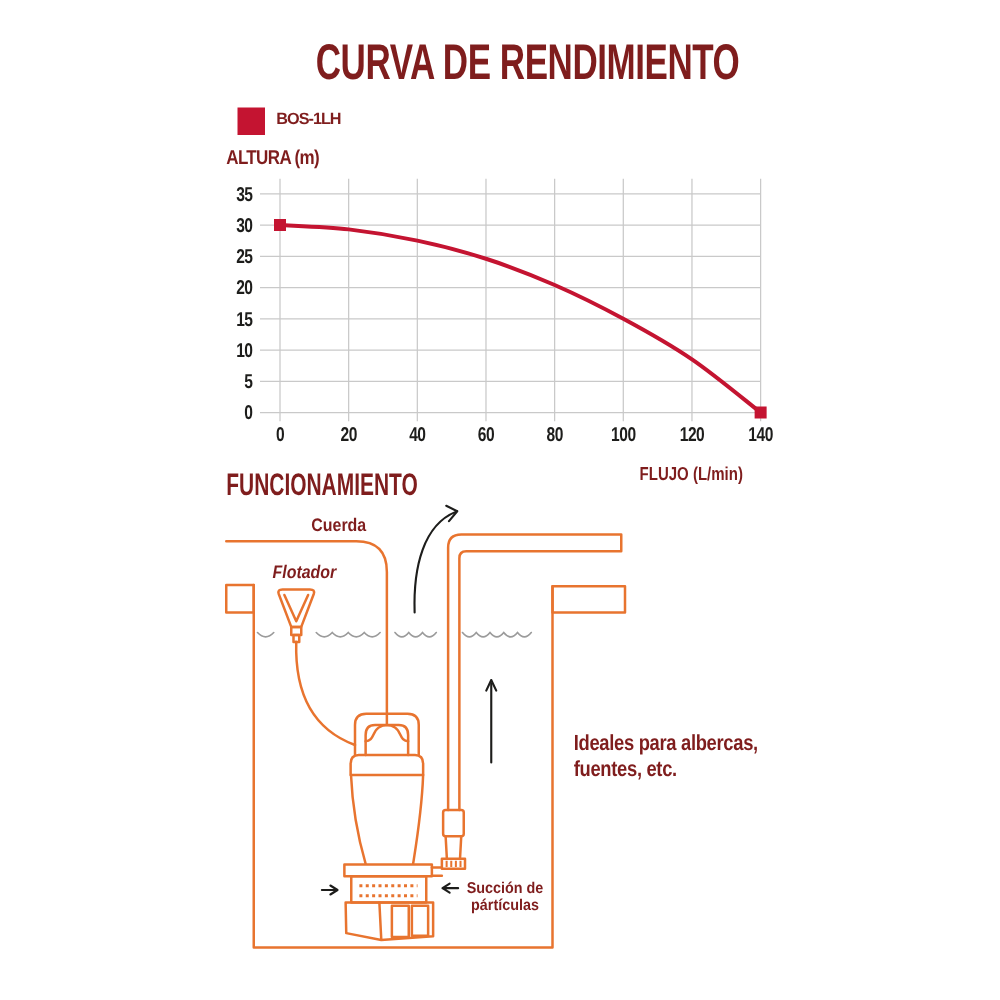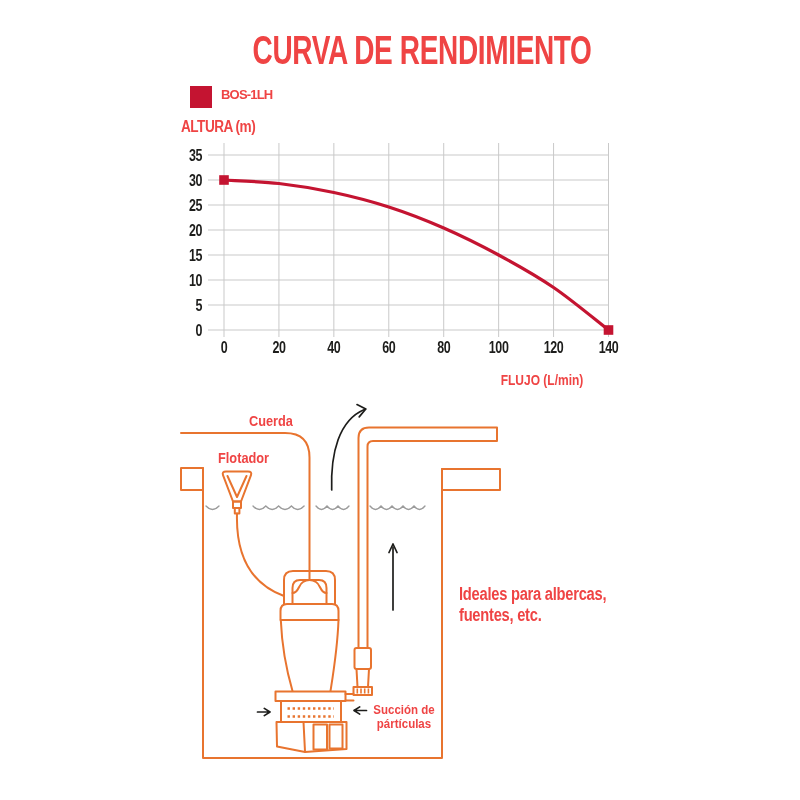--- a/index.html
+++ b/index.html
@@ -1,34 +1,34 @@
 <!DOCTYPE html>
 <html><head>
 <meta charset="utf-8">
 <style>
   html,body{margin:0;padding:0;background:#fff;}
   #page{position:relative;width:800px;height:800px;background:#ffffff;overflow:hidden;
-        font-family:"Liberation Sans",sans-serif;color:#ef4444;}
+        font-family:"Liberation Sans",sans-serif;color:#7f1d1d;}
   .abs{position:absolute;}
   .cond{display:inline-block;transform-origin:0 50%;}
   #title{left:180px;top:28px;width:462px;text-align:center;font-size:40px;font-weight:700;
          letter-spacing:-0.5px;white-space:nowrap;}
   #title .cond{transform:scaleX(0.70);transform-origin:50% 50%;}
   #legend-swatch{left:190px;top:86px;width:22px;height:22px;background:#C41431;}
   #legend-label{left:221px;top:87px;font-size:13px;font-weight:700;letter-spacing:-0.8px;}
   #ylabel{left:181px;top:118px;font-size:16px;font-weight:700;letter-spacing:-0.6px;white-space:nowrap;}
   #ylabel .cond{transform:scaleX(0.85);}
-  #xlabel{left:480px;top:371px;width:142px;text-align:left;font-size:15px;font-weight:700;white-space:nowrap;}
+  #xlabel{left:452px;top:371px;width:142px;text-align:right;font-size:15px;font-weight:700;white-space:nowrap;}
   #xlabel .cond{transform:scaleX(0.80);transform-origin:100% 50%;}
   #heading{left:181px;top:374px;font-size:25px;font-weight:700;white-space:nowrap;}
   #heading .cond{transform:scaleX(0.67);}
   .diaglabel{font-size:14.5px;font-weight:700;white-space:nowrap;}
   .diaglabel .cond{transform:scaleX(0.88);}
   #rope-label{left:221px;top:413px;margin-left:28px;}
-  #float-label{left:218px;top:450px;}
+  #float-label{left:218px;top:450px;font-style:italic;}
   #suction-label{left:369px;top:704px;width:70px;text-align:center;font-size:12.5px;font-weight:700;
                  line-height:13.5px;transform:scaleX(0.92);}
   #ideal-text{left:459px;top:584px;font-size:17.5px;font-weight:700;line-height:21px;
               letter-spacing:-0.3px;white-space:nowrap;transform:scaleX(0.84);transform-origin:0 0;}
   #art{left:0;top:0;}
   .og{stroke:var(--orange,#E8742F);stroke-width:2;fill:none;stroke-linecap:round;stroke-linejoin:round;}
   .dots{stroke:var(--orange,#E8742F);stroke-width:2.4;fill:none;}
   .ribs{stroke:var(--orange,#E8742F);stroke-width:5;fill:none;}
   .wv{stroke:#9b9b9b;stroke-width:1.3;fill:none;stroke-linecap:round;}
   .ar{stroke:#1d1d1b;stroke-width:1.7;fill:none;stroke-linecap:round;stroke-linejoin:round;}
@@ -40,20 +40,21 @@
 <body style="--orange: #E8742F;">
 
 <div id="page">
 
   <div id="title" class="abs"><span class="cond">CURVA DE RENDIMIENTO</span></div>
   <div id="legend-swatch" class="abs" style="background: rgb(196, 20, 49);"></div>
   <div id="legend-label" class="abs">BOS-1LH</div>
   <div id="ylabel" class="abs"><span class="cond">ALTURA (m)</span></div>
   <div id="xlabel" class="abs"><span class="cond">FLUJO (L/min)</span></div>
 
+  <div id="heading" class="abs"><span class="cond">FUNCIONAMIENTO</span></div>
   <div id="rope-label" class="abs diaglabel"><span class="cond">Cuerda</span></div>
   <div id="float-label" class="abs diaglabel"><span class="cond">Flotador</span></div>
   <div id="suction-label" class="abs">
     <span style="display:block">Succión de</span>
     <span style="display:block">pártículas</span>
   </div>
   <div id="ideal-text" class="abs">
     <span style="display:block">Ideales para albercas,</span>
     <span style="display:block">fuentes, etc.</span>
   </div>

